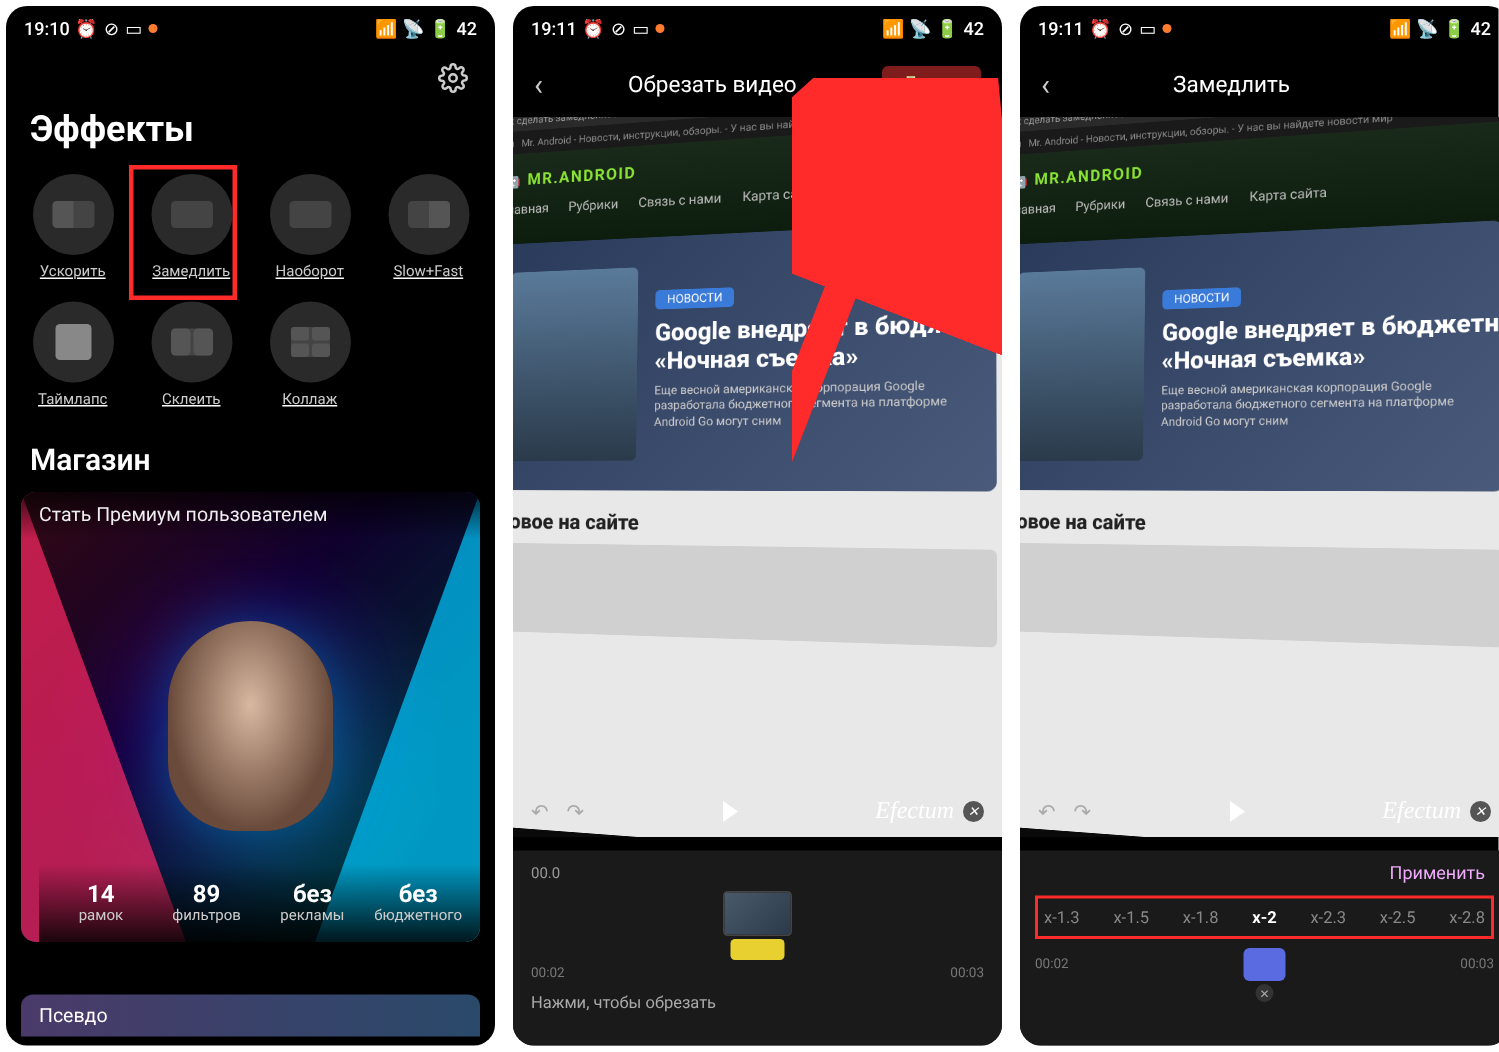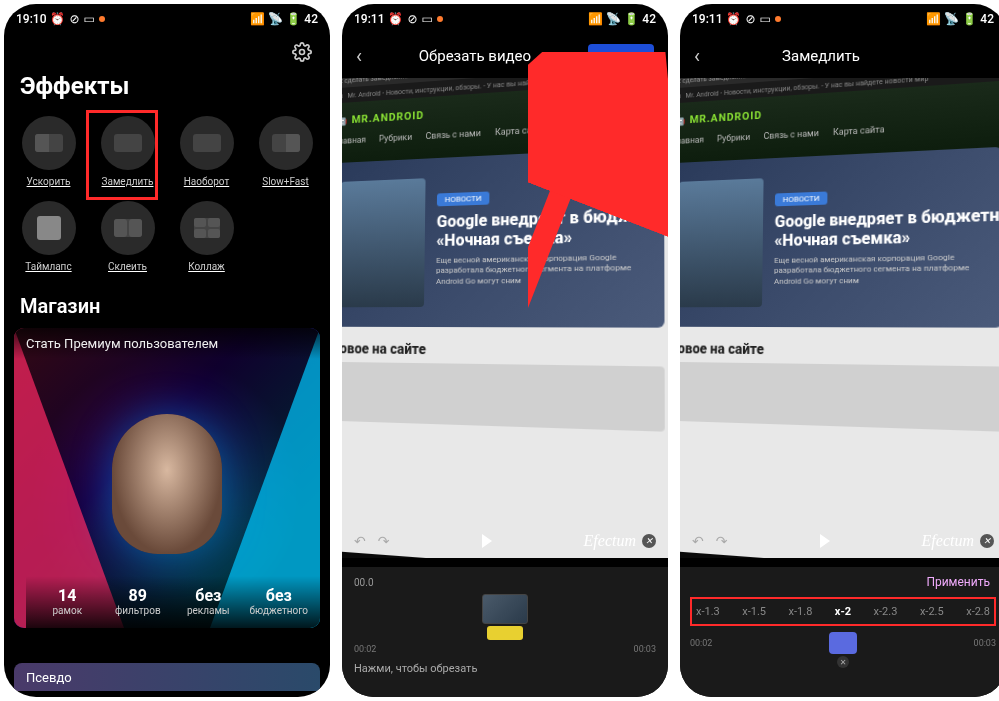--- a/index.html
+++ b/index.html
@@ -6,21 +6,21 @@
   body {
     background: #fff;
     font-family: -apple-system, BlinkMacSystemFont, "Segoe UI", Roboto, Arial, sans-serif;
     width: 999px; height: 701px;
     display: flex; gap: 12px;
     padding: 4px;
   }
   .phone {
     width: 326px; height: 693px;
     background: #000;
-    border-radius: 32px;
+    border-radius: 14px;
     overflow: hidden;
     position: relative;
     color: #fff;
     flex-shrink: 0;
   }
 
   
   .statusbar {
     height: 30px;
     display: flex; align-items: center; justify-content: space-between;
@@ -115,21 +115,21 @@
   }
 
   
   .vhdr {
     height:44px; display:flex; align-items:center; justify-content:space-between;
     padding:0 14px;
   }
   .vhdr-title { font-size:15px; }
   .back { font-size:20px; color:#ccc; }
   .next-btn {
-    background:#1d4ed8; color:#d8e8a0;
+    background:#7f1d1d; color:#d8e8a0;
     font-size:13px; padding:5px 14px; border-radius:4px;
   }
   .preview {
     height:480px; position:relative; overflow:hidden;
     background:#0a0a0a;
   }
   .skew {
     position:absolute; inset:-20px 0 -20px -30px;
     transform: perspective(800px) rotateY(-14deg) rotateX(3deg);
     transform-origin: 30% 50%;

